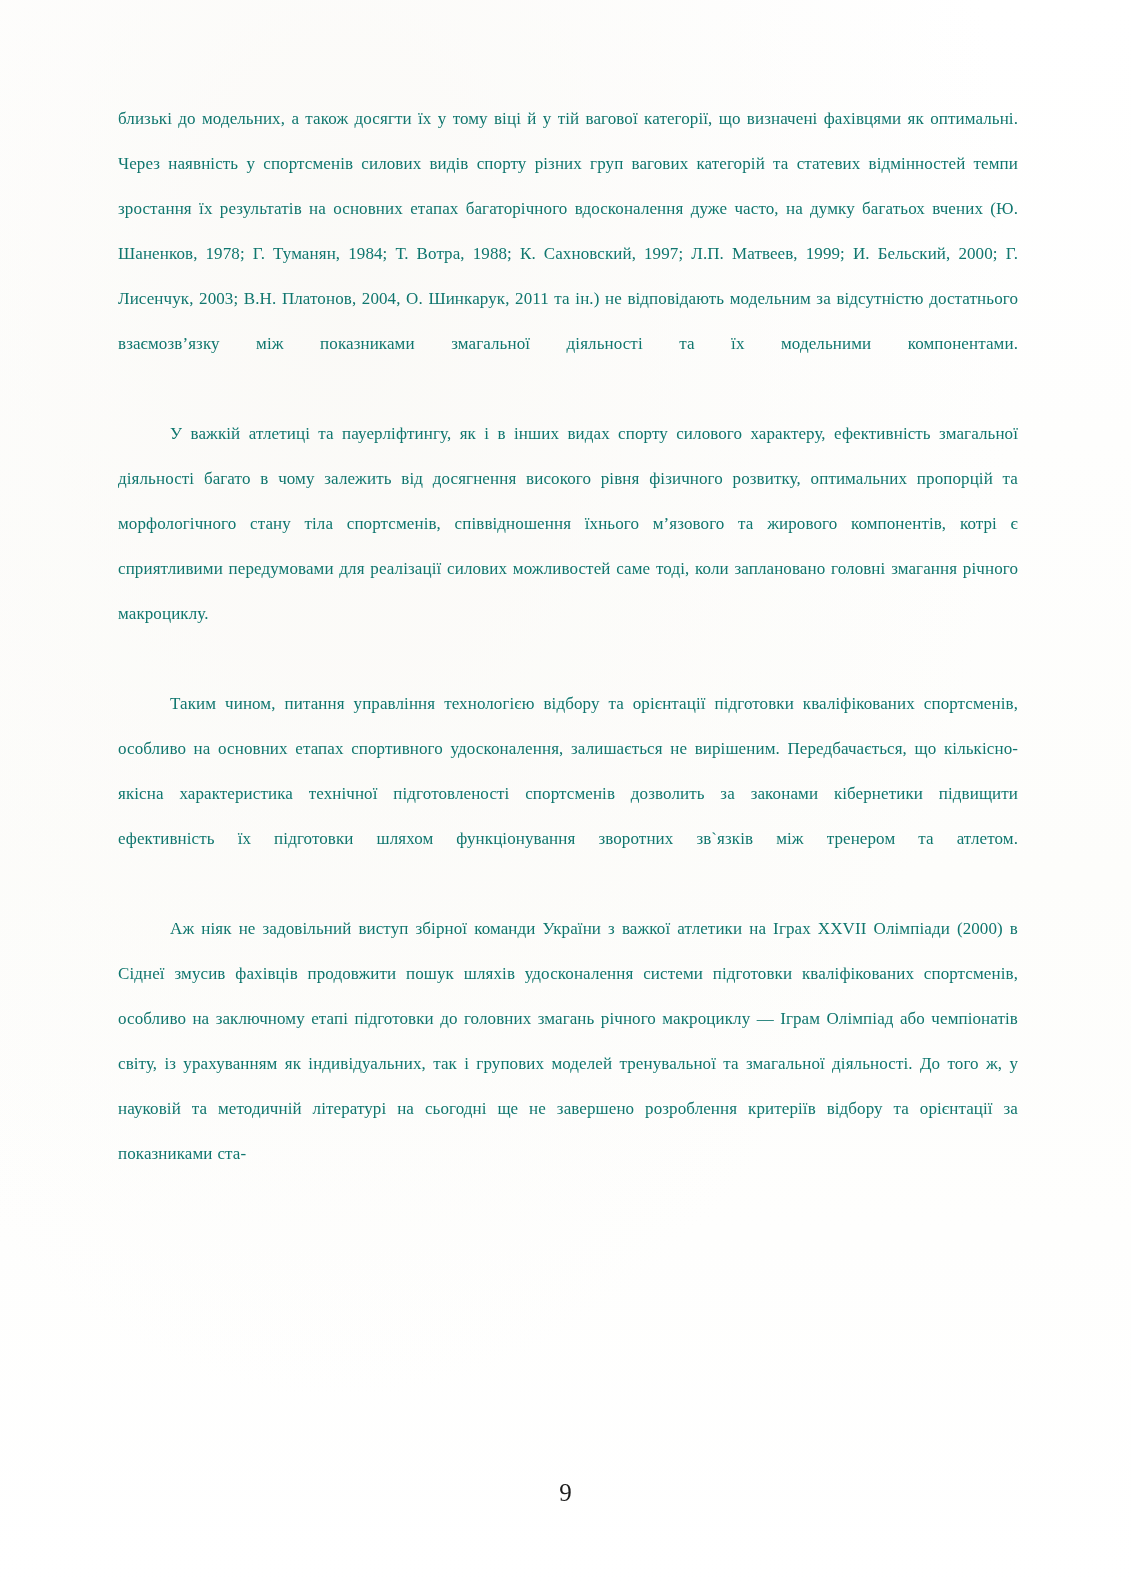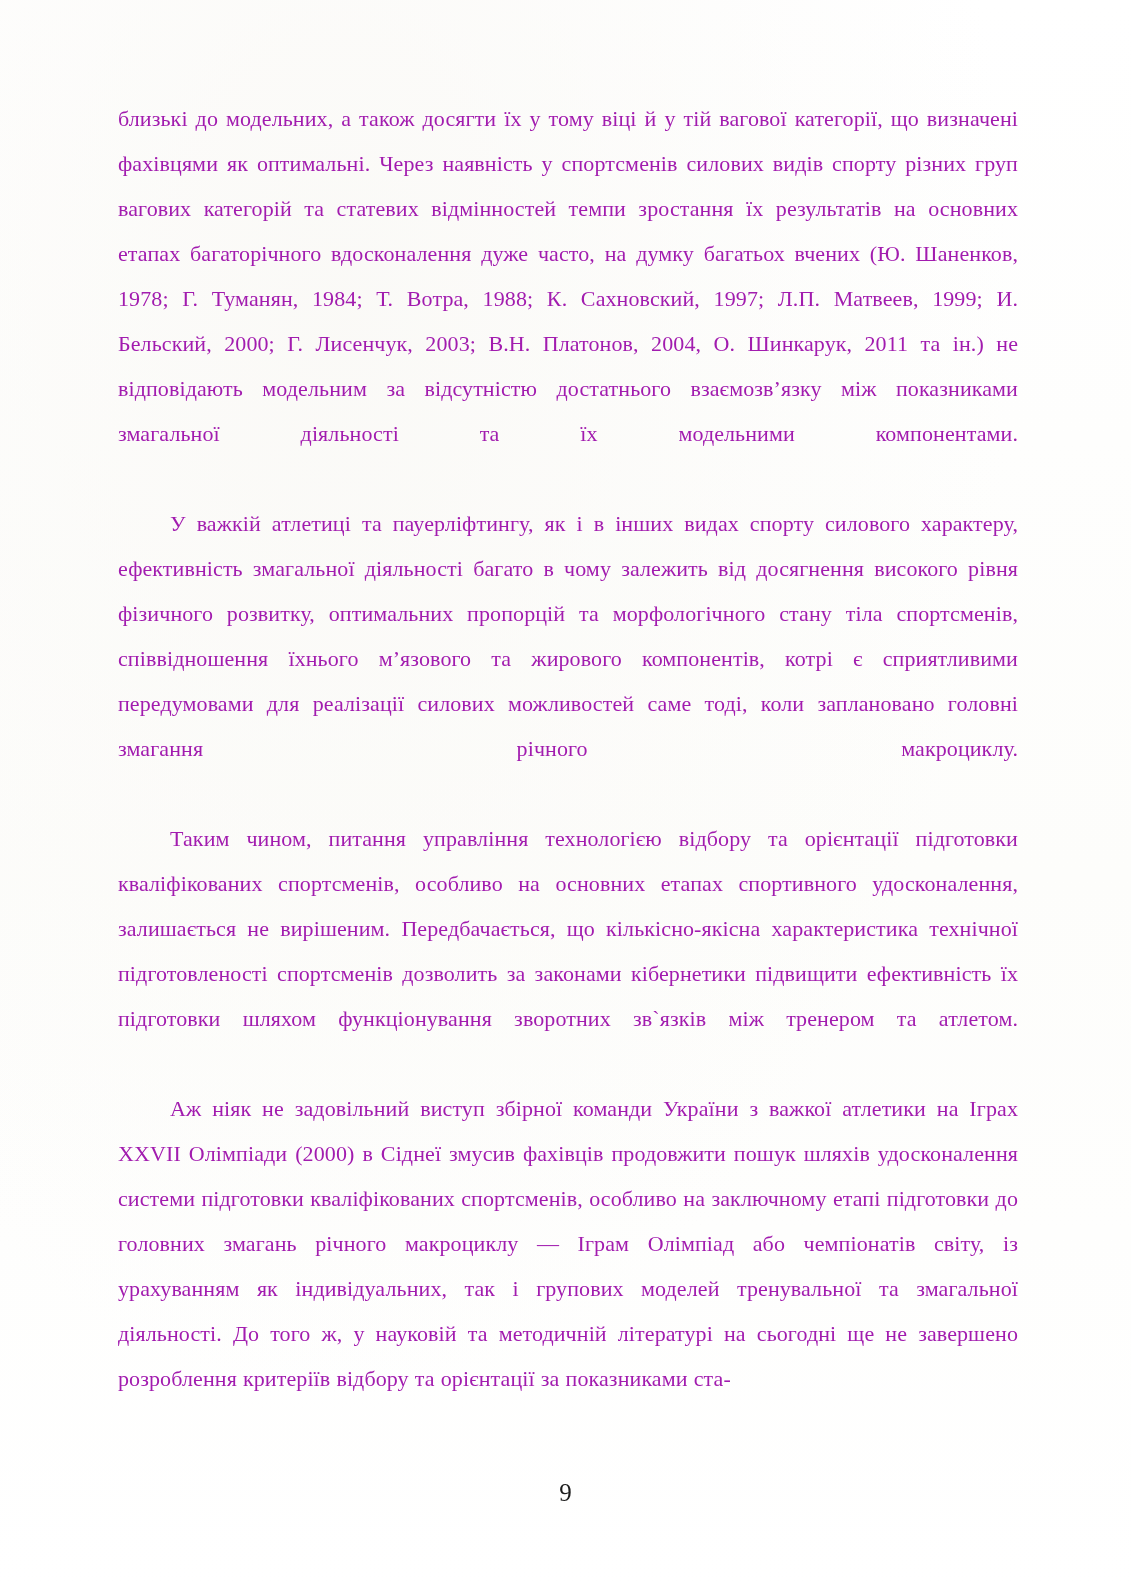--- a/index.html
+++ b/index.html
@@ -40,25 +40,25 @@
     left: 118px;
     top: 96px;
     width: 900px;
     z-index: 1;
   }
 
   .para {
     margin: 0;
     text-align: justify;
     text-justify: inter-word;
-    font-size: 22px;
+    font-size: 17px;
     line-height: 45px;
     letter-spacing: 0.1px;
     word-spacing: 0.5px;
-    color: #a21caf;
+    color: #0f766e;
   }
 
   .para.indent {
     text-indent: 52px;
   }
 
   
   .para::after {
     content: "";
     display: inline-block;

